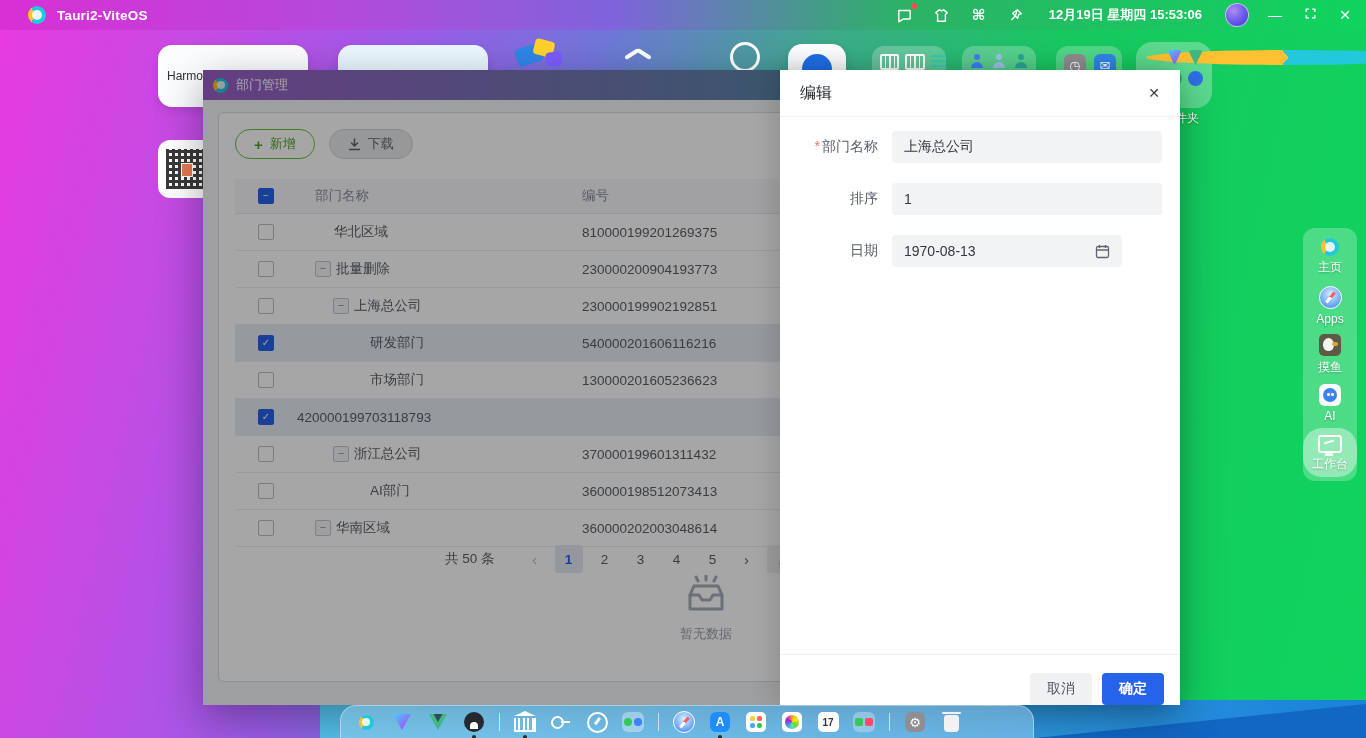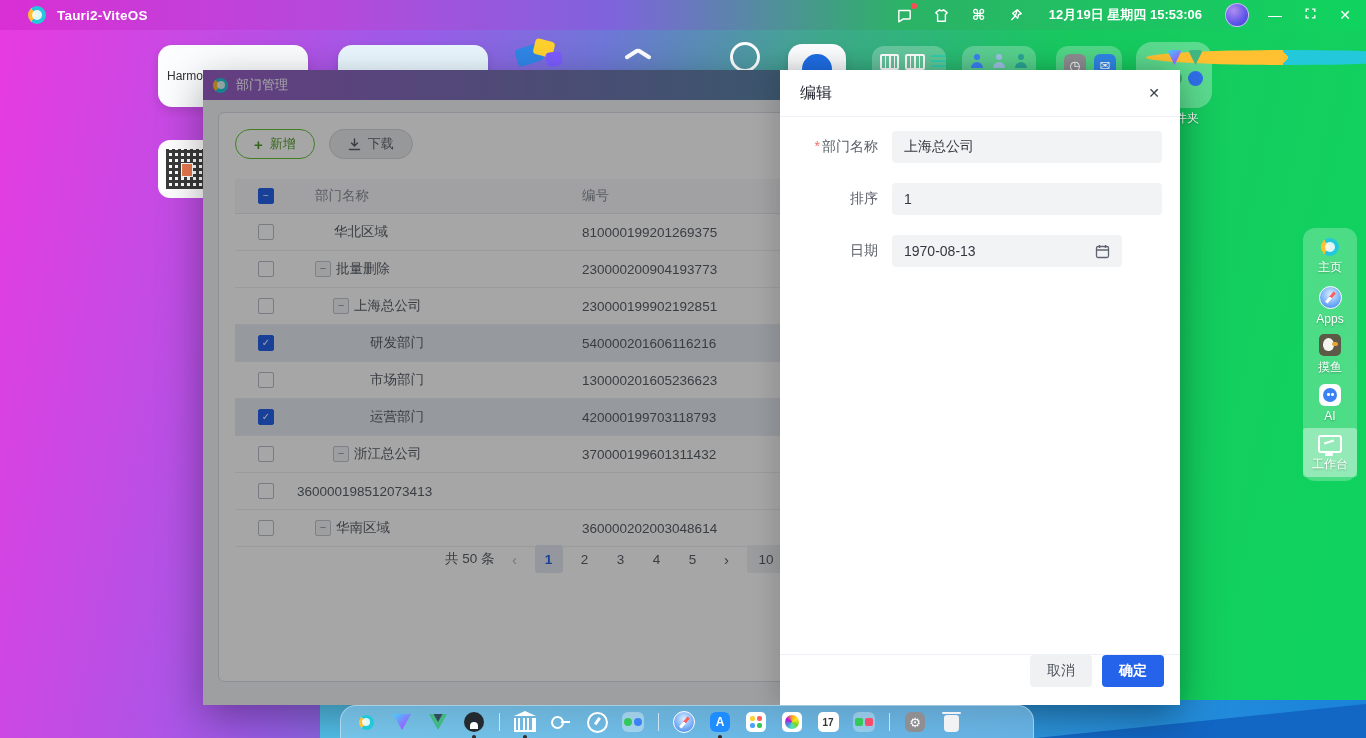--- a/index.html
+++ b/index.html
@@ -94,21 +94,21 @@
   .c0{width:62px;display:flex;justify-content:center;flex-shrink:0}
   .c1{width:285px;display:flex;align-items:center;box-sizing:border-box;flex-shrink:0}
   .c2{flex:1;text-align:left}
   .th .c1{padding-left:18px}
   .ck{width:14px;height:14px;border:1px solid #b9bdc6;border-radius:2px;background:#fff;display:flex;align-items:center;justify-content:center;font-size:10px;line-height:10px;color:#fff;cursor:pointer}
   .ck.on,.ck.ind{background:#2563eb;border-color:#2563eb}
   .exp{width:14px;height:14px;border:1px solid #c2c6cd;border-radius:2px;background:#f3f4f6;color:#8a8f99;font-size:11px;line-height:12px;text-align:center;margin-right:5px;flex-shrink:0;cursor:pointer}
   .sp{width:19px;flex-shrink:0}
 
   .pg{position:absolute;left:226px;top:430px;height:32px;display:flex;align-items:center;gap:10px;font-size:13.5px;color:#5a6068}
-  .pg-total{margin-right:0}
+  .pg-total{margin-right:20px}
   .arr{min-width:20px;text-align:center;font-size:15px}
   .arr.prev{color:#b6bcc6}
   .pgn{min-width:28px;height:28px;display:flex;align-items:center;justify-content:center;border-radius:3px;cursor:pointer}
   .pgn.act{background:#e3e9f2;color:#2563eb;font-weight:bold}
   .psize{width:100px;height:28px;background:#eef0f3;border-radius:3px;padding-left:12px;display:flex;align-items:center;color:#5a6068}
 
   .empty{position:absolute;left:412px;top:462px;width:150px;text-align:center}
   .empty-text{margin-top:4px;font-size:13px;color:#99a0ac}
 
   .mask{position:absolute;inset:0;background:rgba(0,0,0,.35);z-index:5}
@@ -121,28 +121,28 @@
   .frow{display:flex;align-items:center;margin:0 18px 20px 18px;height:32px}
   .flabel{width:80px;text-align:right;margin-right:14px;font-size:14px;color:#5a6068;flex-shrink:0}
   .req{color:#f56c6c;margin-right:2px}
   .inp{height:32px;background:#f1f3f5;border-radius:4px;display:flex;align-items:center;padding:0 12px;color:#33383f;font-size:14px;flex:1;box-sizing:border-box}
   .inp.date{flex:none;width:230px;justify-content:space-between}
   .radios{display:flex;align-items:center}
   .radio{display:flex;align-items:center;gap:7px;margin-right:26px;font-size:14px;color:#33383f;cursor:pointer}
   .radio .off-label{color:#8f959e}
   .rdot{width:14px;height:14px;border-radius:50%;border:1px solid #c4c8d0;background:#fff;box-sizing:border-box}
   .rdot.on{border:4.5px solid #2563eb}
-  .dr-f{position:absolute;left:0;right:0;bottom:0;height:50px;border-top:1px solid #edf0f4;display:flex;align-items:flex-start;justify-content:flex-end;gap:10px;padding:0 16px}
+  .dr-f{position:absolute;left:0;right:0;bottom:0;height:50px;border-top:1px solid #edf0f4;display:flex;align-items:flex-end;justify-content:flex-end;gap:10px;padding:0 16px}
   .b-cancel{width:62px;height:32px;background:#f0f1f3;border-radius:4px;color:#4e545c;display:flex;align-items:center;justify-content:center;font-size:14px;cursor:pointer}
   .b-ok{width:62px;height:32px;background:#2563eb;border-radius:4px;color:#fff;display:flex;align-items:center;justify-content:center;font-size:14px;font-weight:bold;cursor:pointer}
 
   
   .sdock{position:absolute;right:9px;top:228px;width:54px;border-radius:12px;background:rgba(255,255,255,.25);z-index:30;padding:4px 0;display:flex;flex-direction:column}
   .sd-item{height:49px;display:flex;flex-direction:column;align-items:center;justify-content:center;gap:3px;color:#fff;font-size:12px;text-shadow:0 1px 2px rgba(0,0,0,.3);cursor:pointer}
-  .sd-item.active{background:rgba(255,255,255,.4);border-radius:3px}
+  .sd-item.active{background:rgba(255,255,255,.4);border-radius:19px}
   .compass{width:21px;height:21px;border-radius:50%;background:radial-gradient(circle at 50% 35%,#dceeff,#2f7ff0);border:1px solid #fff;position:relative}
   .compass::after{content:'';position:absolute;left:9px;top:4px;width:3px;height:13px;background:linear-gradient(#ff5e5e 50%,#fff 50%);transform:rotate(40deg)}
   .duck{width:22px;height:22px;border-radius:5px;background:#5c5a46;position:relative}
   .duck::before{content:'';position:absolute;left:4px;top:4px;width:11px;height:13px;border-radius:50% 50% 45% 45%;background:#f4f4ee}
   .duck::after{content:'';position:absolute;left:13px;top:8px;width:6px;height:4px;border-radius:2px;background:#e8a23c}
   .aiapp{width:22px;height:22px;border-radius:6px;background:#fff;position:relative}
   .aiapp::before{content:'';position:absolute;left:4px;top:4px;width:14px;height:14px;border-radius:50%;background:#3b82f6}
   .aiapp::after{content:'';position:absolute;left:8px;top:9px;width:2.5px;height:2.5px;border-radius:50%;background:#fff;box-shadow:4px 0 0 #fff}
   .mon{width:20px;height:14px;border:2px solid #fff;border-radius:3px;position:relative;margin-top:2px}
   .mon::before{content:'';position:absolute;left:4px;top:4px;width:10px;height:2px;background:#fff;transform:rotate(-18deg)}
@@ -339,39 +339,39 @@
             <div class="c1" style="padding-left: 54px;">
               <span class="sp"></span>
               <span>市场部门</span>
             </div>
             <div class="c2">130000201605236623</div>
           </div>
           <div class="tr sel">
             <div class="c0">
               <div class="ck on">✓</div>
             </div>
-            <div class="c1" style="padding-left: 54px;">
-              <span class="sp"></span>
-              <span>运营部门</span>
-            </div>
             <div class="c2">420000199703118793</div>
           </div>
           <div class="tr">
             <div class="c0">
               <div class="ck"></div>
             </div>
             <div class="c1" style="padding-left: 36px;">
               <span class="exp">−</span>
               <span>浙江总公司</span>
             </div>
             <div class="c2">370000199601311432</div>
           </div>
           <div class="tr">
             <div class="c0">
               <div class="ck"></div>
+            </div>
+            <div class="c1" style="padding-left: 54px;">
+              <span class="sp"></span>
+              <span>AI部门</span>
             </div>
             <div class="c2">360000198512073413</div>
           </div>
           <div class="tr">
             <div class="c0">
               <div class="ck"></div>
             </div>
             <div class="c1" style="padding-left: 18px;">
               <span class="exp">−</span>
               <span>华南区域</span>
@@ -388,20 +388,28 @@
           <div class="pgn act">1</div>
           <div class="pgn">2</div>
           <div class="pgn">3</div>
           <div class="pgn">4</div>
           <div class="pgn">5</div>
         </div>
       <span class="arr">›</span>
       <div class="psize">10</div>
     </div>
 
+    <div class="empty">
+      <svg width="48" height="42" viewBox="0 0 48 42" fill="none" stroke="#a6acb8" stroke-width="3" stroke-linejoin="round" stroke-linecap="round">
+        <path d="M8 20 L12 11 H36 L40 20 V34 H8 Z"></path>
+        <path d="M8 20 H17 L20 25 H28 L31 20 H40"></path>
+        <path d="M16 6 L14 2 M24 5 V1 M32 6 L34 2"></path>
+      </svg>
+      <div class="empty-text">暂无数据</div>
+    </div>
   </div>
 
   <div class="mask"></div>
 </div>
 
 <div class="drawer">
   <div class="dr-h">
     <span>编辑</span>
     <span class="dr-close">✕</span>
   </div>

